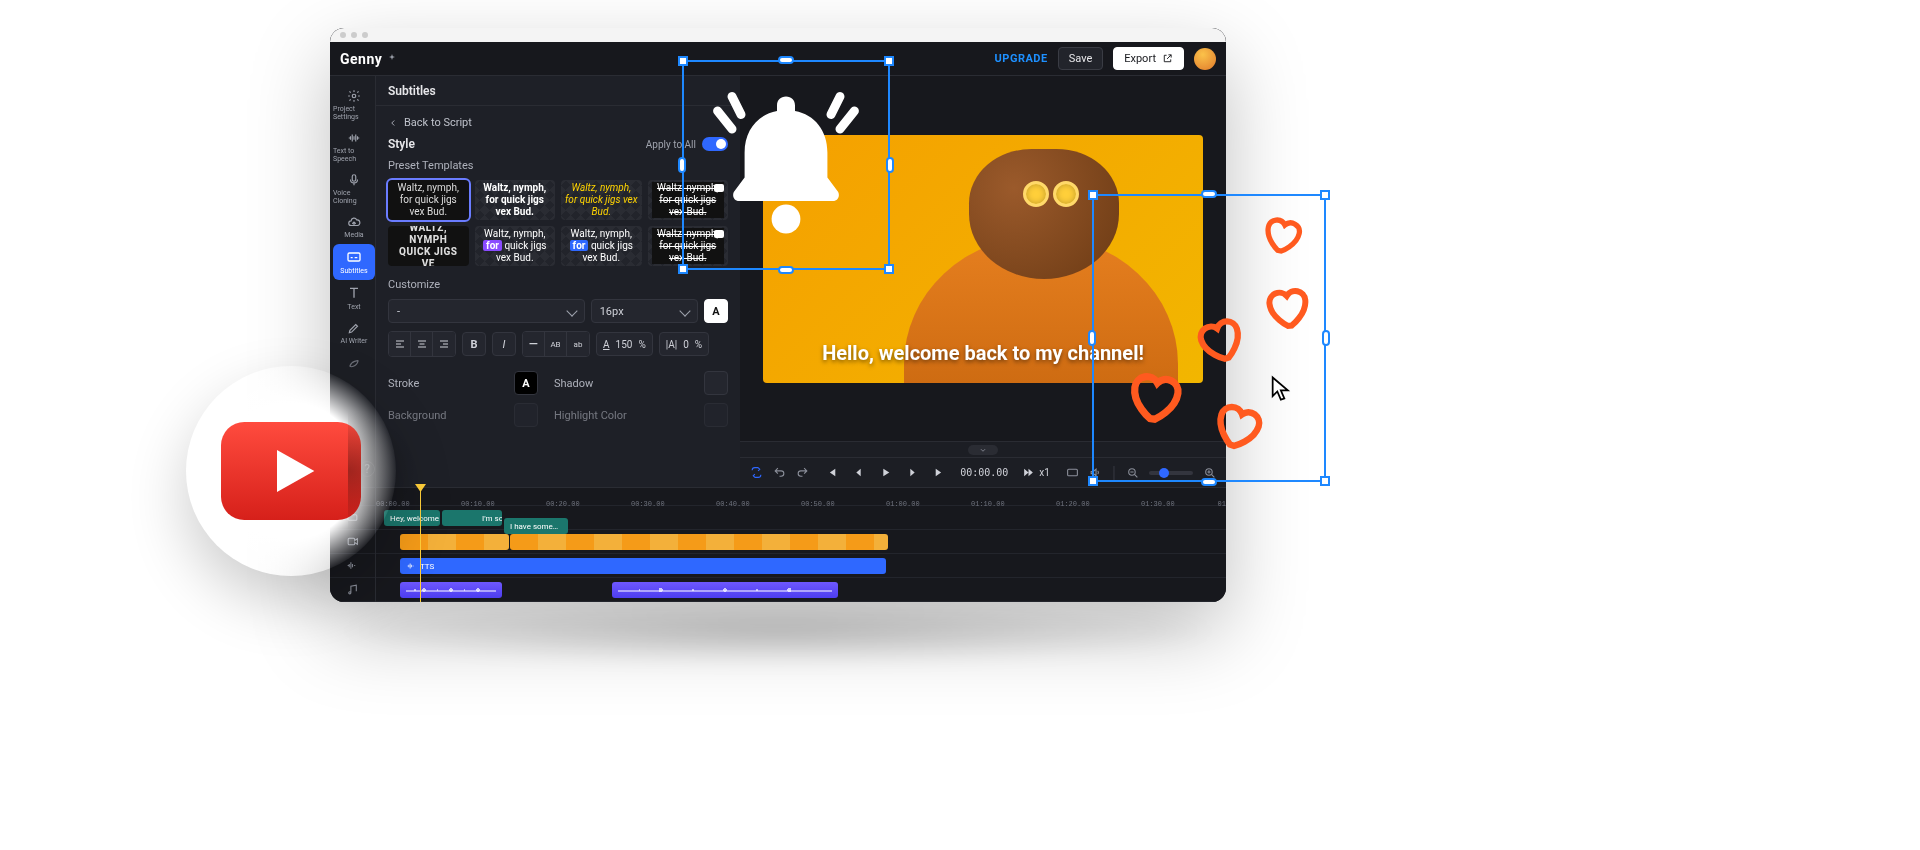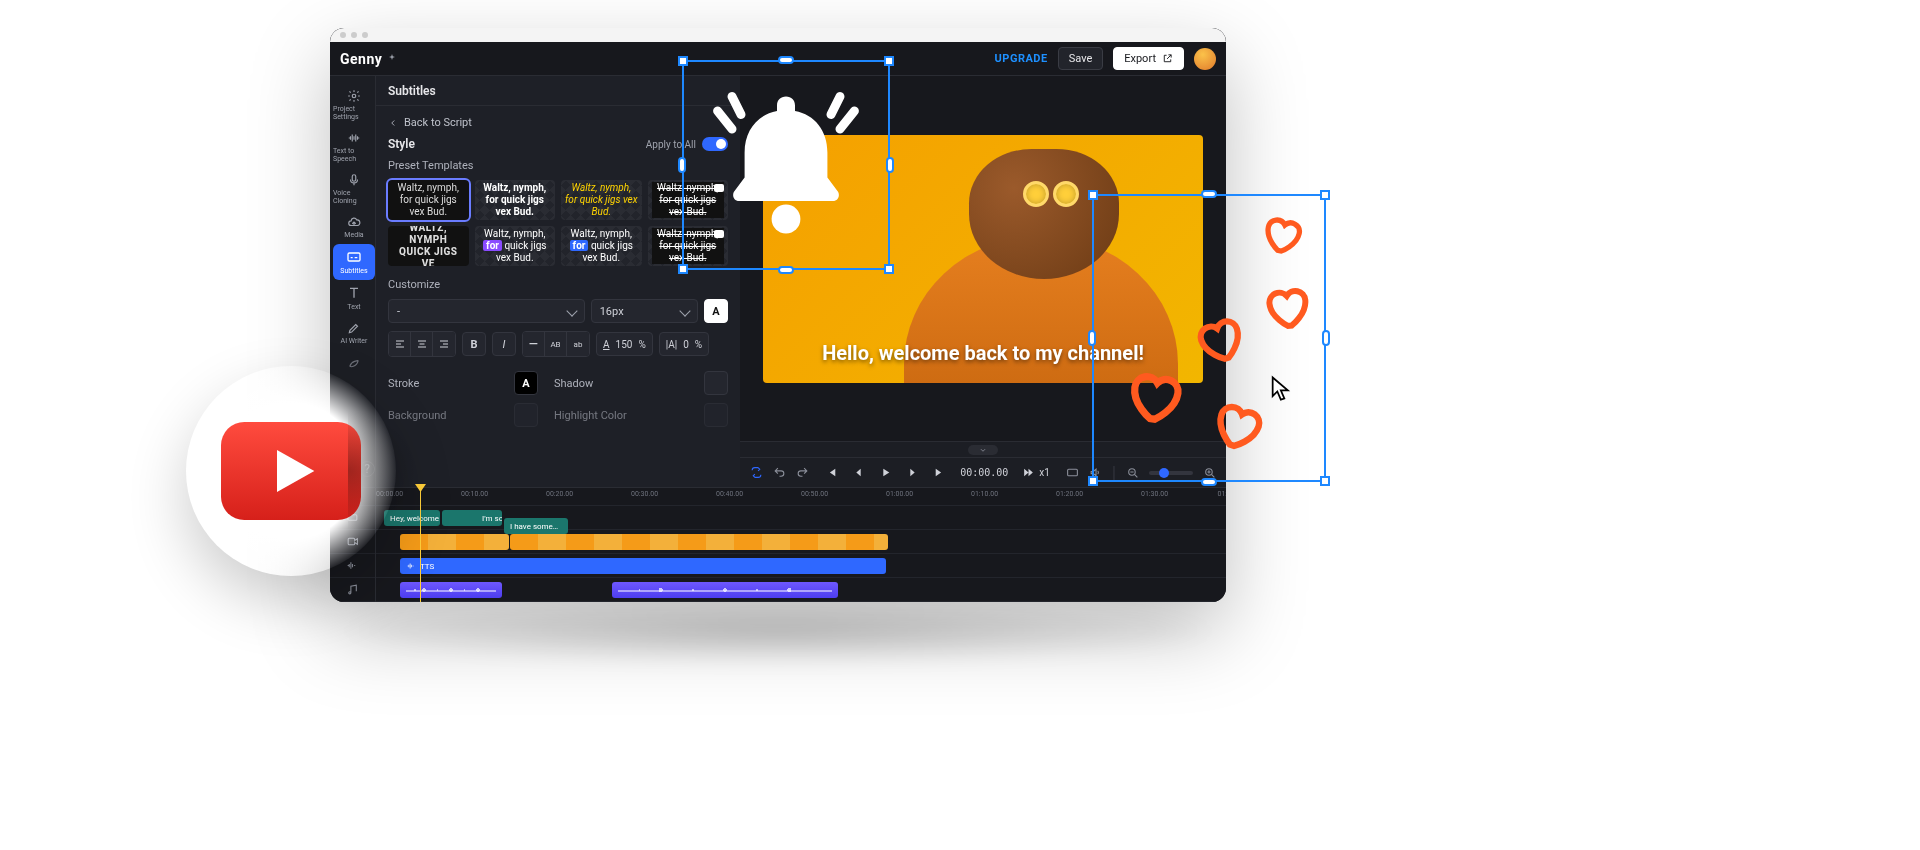--- a/index.html
+++ b/index.html
@@ -116,21 +116,21 @@
   .t-center svg, .t-left svg, .t-right svg{width:13px;height:13px;}
   .tc{color:#cfd1d8;font-family:monospace;font-size:10px;}
 
   .timeline{background:#17181d;border-top:1px solid #2a2c33;display:flex;}
   .tl-gutter{width:46px;border-right:1px solid #2a2c33;display:flex;flex-direction:column;}
   .tl-row{height:24px;border-bottom:1px solid #23252c;display:flex;align-items:center;justify-content:center;color:#8b8f9a;}
   .tl-row.ruler{height:18px;}
   .tl-row svg{width:13px;height:13px;}
   .tl-tracks{flex:1;position:relative;display:flex;flex-direction:column;}
   .ruler{height:18px;position:relative;border-bottom:1px solid #23252c;}
-  .ruler span{position:absolute;top:2px;font-size:7px;color:#6e727d;}
+  .ruler span{position:absolute;top:12px;font-size:7px;color:#6e727d;font-family:Liberation Mono, monospace;}
   .playhead{position:absolute;left:44px;top:0;bottom:0;width:1px;background:#ffcf3a;z-index:10;}
   .playhead::before{content:'';position:absolute;top:-4px;left:-5px;width:11px;height:8px;background:#ffcf3a;clip-path:polygon(0 0,100% 0,50% 100%);}
   .track{height:24px;border-bottom:1px solid #23252c;position:relative;}
   .block{position:absolute;top:4px;height:16px;border-radius:3px;display:flex;align-items:center;padding:0 6px;font-size:8px;color:#fff;white-space:nowrap;overflow:hidden;}
   .bg-teal{background:#1b766c;}
   .bg-orange{background:repeating-linear-gradient(90deg,#f59b18 0 28px,#f3b03a 28px 56px);}
   .bg-blue{background:#2f68ff;}
   .bg-purple{background:linear-gradient(180deg,#6e58ff,#4d3df0);}
   .waveform::before{content:'';position:absolute;left:6px;right:6px;top:50%;height:2px;background:rgba(255,255,255,.5);}
   .waveform::after{content:'';position:absolute;left:6px;right:6px;top:4px;bottom:4px;

